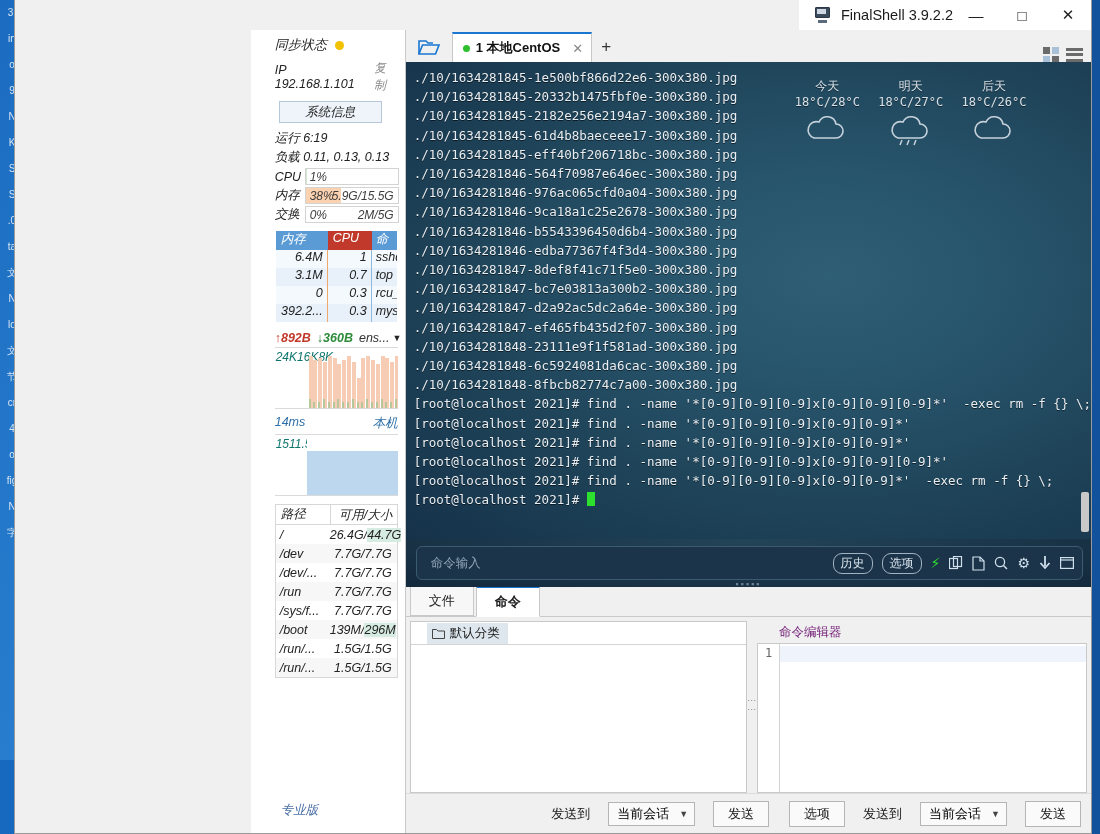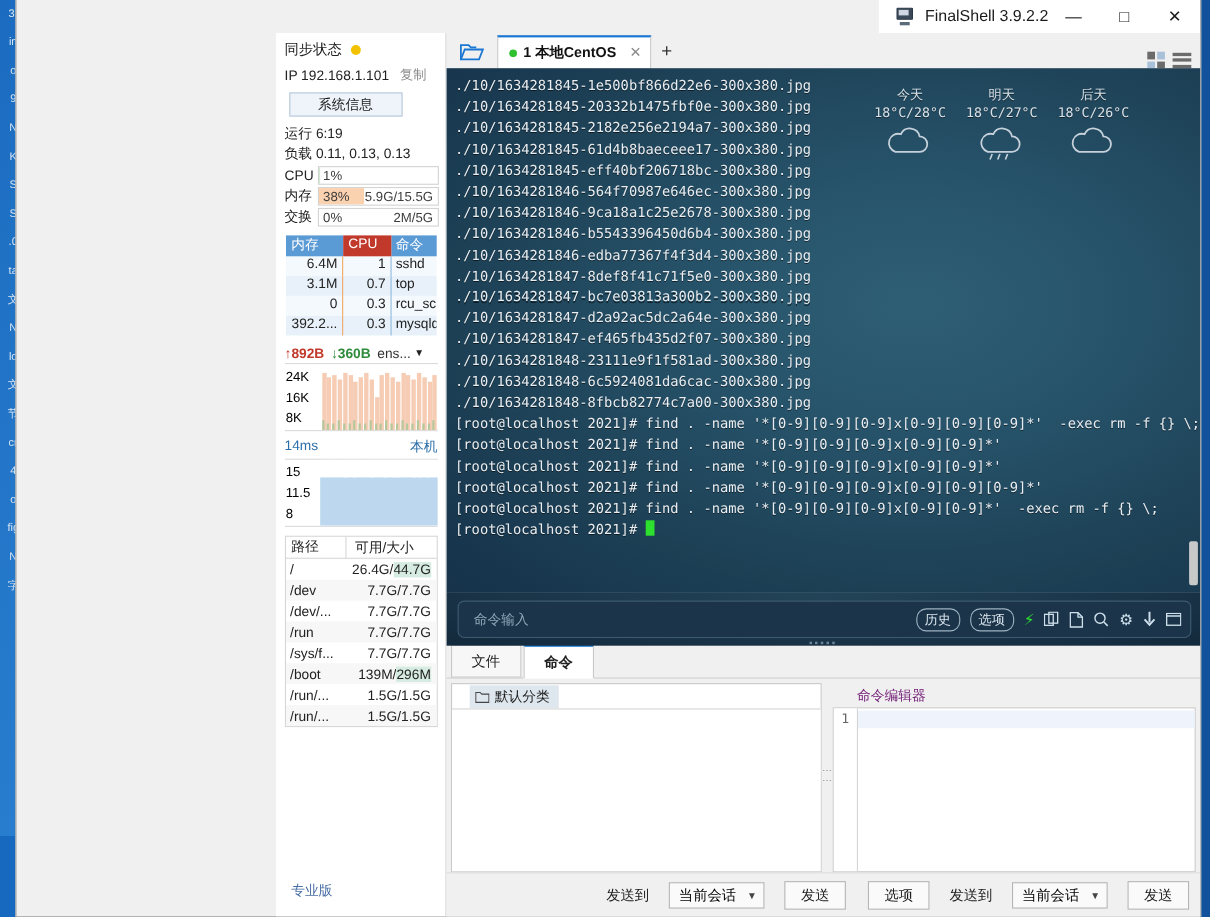--- a/index.html
+++ b/index.html
@@ -64,22 +64,22 @@
   .winbtn { width:46px; height:30px; display:flex;align-items:center;justify-content:center;
     font-size:15px; color:#202020; }
 
   
   #body { flex:1; display:flex; min-height:0; }
 
   
   #sidebar {
     width:155px; flex:0 0 155px; background:#ffffff;
     border-right:1px solid #c9c9c9;
-    display:flex; flex-direction:column; padding:0 0 0 0;
-    font-size:12.5px; color:#222;
+    display:flex; flex-direction:column; padding:0 0 0 16px;
+    font-size:12.5px; color:#222;font-style:italic;
   }
   .sb-row { display:flex; align-items:center; padding:3px 6px; }
   #sync-row { padding:6px 8px 4px 8px; }
   #sync-row .lbl { font-size:13px; }
   .dot-yellow { width:9px;height:9px;border-radius:50%;background:#f2c200;margin-left:8px; }
   #ip-row { padding:2px 8px 4px 8px; font-size:12.5px; display:flex; align-items:center;}
   #ip-row .copy { margin-left:10px; color:#8a8a8a; font-size:12px;}
   #sysinfo-btn {
     margin:3px 8px 6px 12px; height:22px; border:1px solid #b5c7d8; background:#eef4fa;
     display:flex;align-items:center;justify-content:center; font-size:12.5px; color:#1a1a1a;
@@ -111,22 +111,22 @@
 
   
   #net { margin:8px 7px 0 8px; }
   #net .hdr { display:flex; align-items:center; font-size:12.5px; padding-bottom:2px;}
   #net .up { color:#c0392b; font-weight:bold;}
   #net .down { color:#2e8b3a; font-weight:bold; margin-left:6px;}
   #net .iface { margin-left:6px; color:#333;}
   #net .caret { margin-left:3px; font-size:9px;}
   .graphbox { position:relative; height:62px; border-top:1px solid #dadada;
      border-bottom:1px solid #dadada; background:#fff; display:flex; }
-  .yaxis { width:32px; flex:0 0 32px; font-size:12px; color:#000000;
-     display:flex; flex-direction:column; justify-content:space-around; padding:2px 0 2px 1px;}
+  .yaxis { width:32px; flex:0 0 32px; font-size:12px; color:#0f766e;
+     display:flex; justify-content:space-around; padding:2px 0 2px 1px;}
   .plot { flex:1; position:relative; overflow:hidden; }
   .bar { position:absolute; bottom:0; width:4px; background:#f6cdb4; }
   .bar2 { position:absolute; bottom:0; width:4px; background:#b6c79c; }
 
   
   #lat { margin:6px 7px 0 8px; }
   #lat .hdr { display:flex; font-size:12.5px; color:#2c6fa8; padding-bottom:2px;}
   #lat .hdr .r { margin-left:auto; color:#2c6fa8;}
   #lat .graphbox { height:62px; }
   #lat .plot { background:#fff; }
@@ -580,20 +580,21 @@
                 </div>
               </div>
             </div>
           <div id="term-lines">
               <div class="ln">./10/1634281845-1e500bf866d22e6-300x380.jpg</div>
               <div class="ln">./10/1634281845-20332b1475fbf0e-300x380.jpg</div>
               <div class="ln">./10/1634281845-2182e256e2194a7-300x380.jpg</div>
               <div class="ln">./10/1634281845-61d4b8baeceee17-300x380.jpg</div>
               <div class="ln">./10/1634281845-eff40bf206718bc-300x380.jpg</div>
               <div class="ln">./10/1634281846-564f70987e646ec-300x380.jpg</div>
+              <div class="ln">./10/1634281846-976ac065cfd0a04-300x380.jpg</div>
               <div class="ln">./10/1634281846-9ca18a1c25e2678-300x380.jpg</div>
               <div class="ln">./10/1634281846-b5543396450d6b4-300x380.jpg</div>
               <div class="ln">./10/1634281846-edba77367f4f3d4-300x380.jpg</div>
               <div class="ln">./10/1634281847-8def8f41c71f5e0-300x380.jpg</div>
               <div class="ln">./10/1634281847-bc7e03813a300b2-300x380.jpg</div>
               <div class="ln">./10/1634281847-d2a92ac5dc2a64e-300x380.jpg</div>
               <div class="ln">./10/1634281847-ef465fb435d2f07-300x380.jpg</div>
               <div class="ln">./10/1634281848-23111e9f1f581ad-300x380.jpg</div>
               <div class="ln">./10/1634281848-6c5924081da6cac-300x380.jpg</div>
               <div class="ln">./10/1634281848-8fbcb82774c7a00-300x380.jpg</div>

